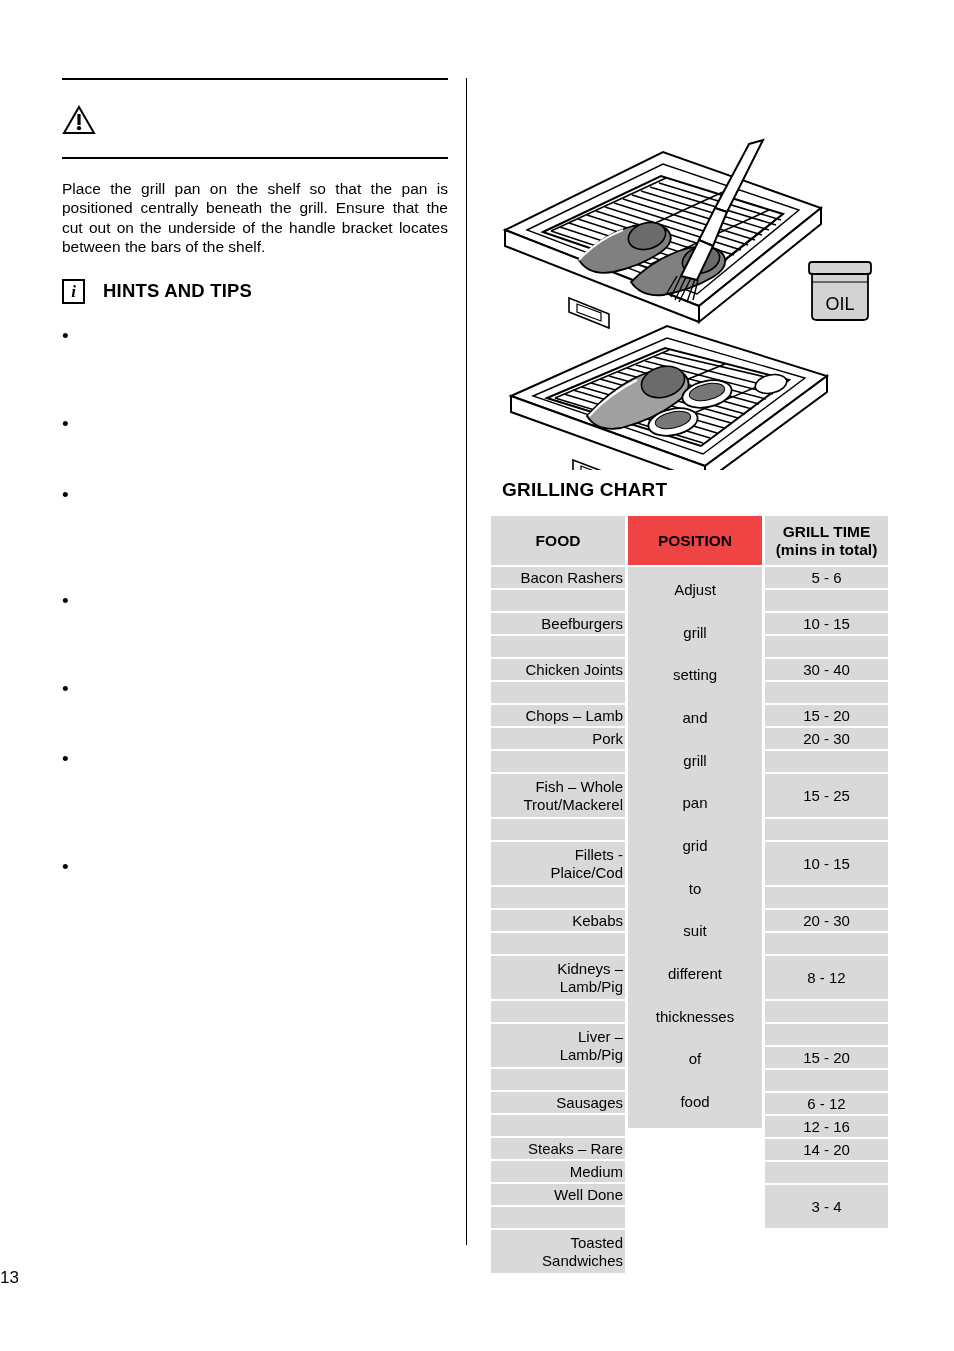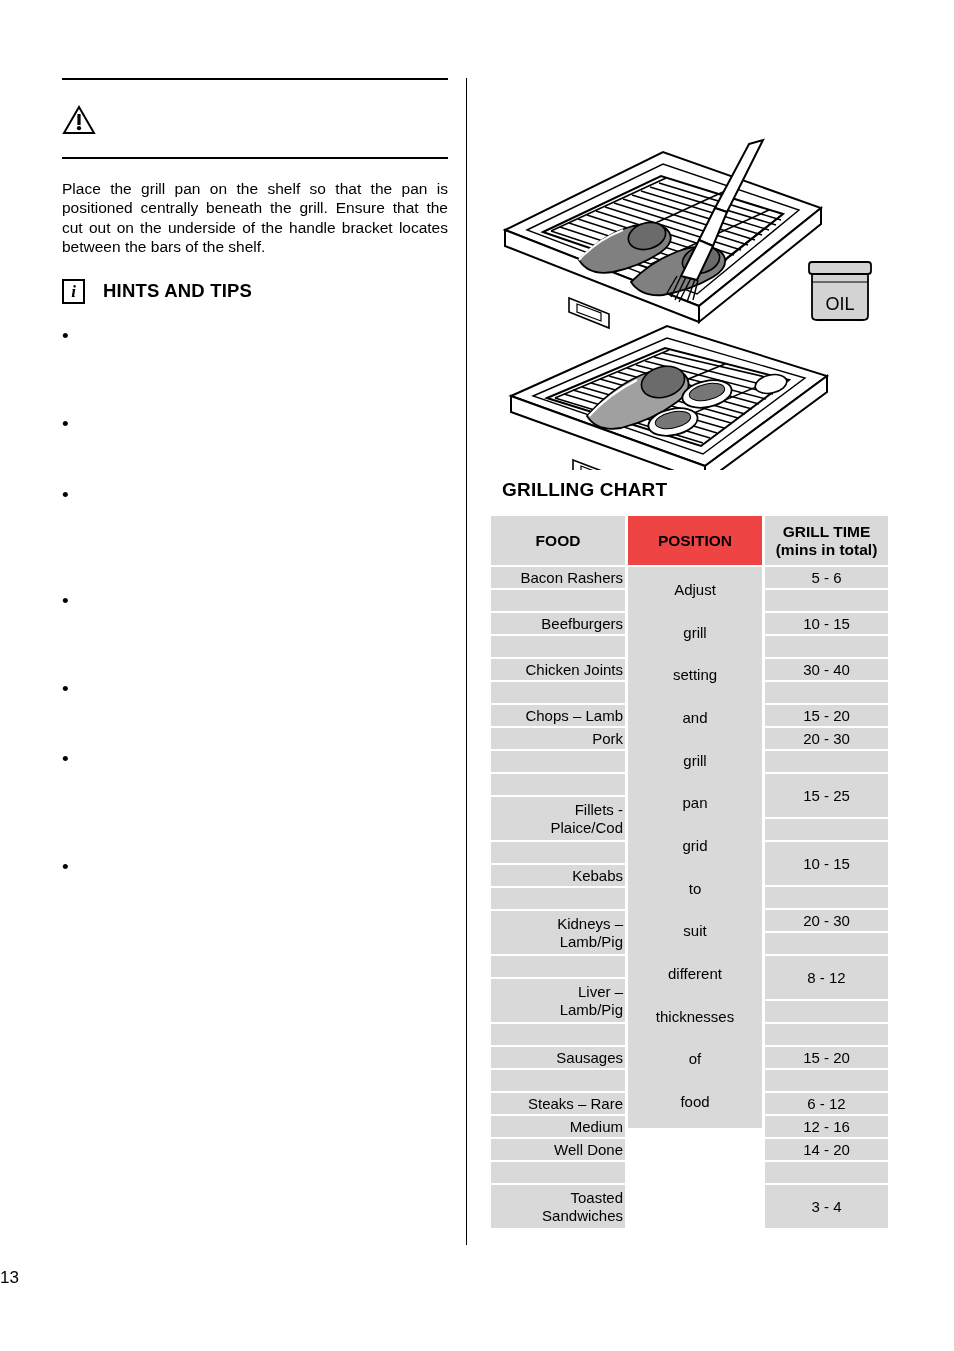--- a/index.html
+++ b/index.html
@@ -431,20 +431,24 @@
       </div>
     <div class="cell food r1">
         <span>Chops – Lamb</span>
       </div>
     <div class="cell food r1">
         <span>Pork</span>
       </div>
     <div class="cell food r1 spacer">
         <span></span>
       </div>
+    <div class="cell food r2">
+      <span>Fish – Whole</span>
+      <span>Trout/Mackerel</span>
+    </div>
     <div class="cell food r1 spacer">
         <span></span>
       </div>
     <div class="cell food r2">
       <span>Fillets -</span>
       <span>Plaice/Cod</span>
     </div>
     <div class="cell food r1 spacer">
         <span></span>
       </div>

